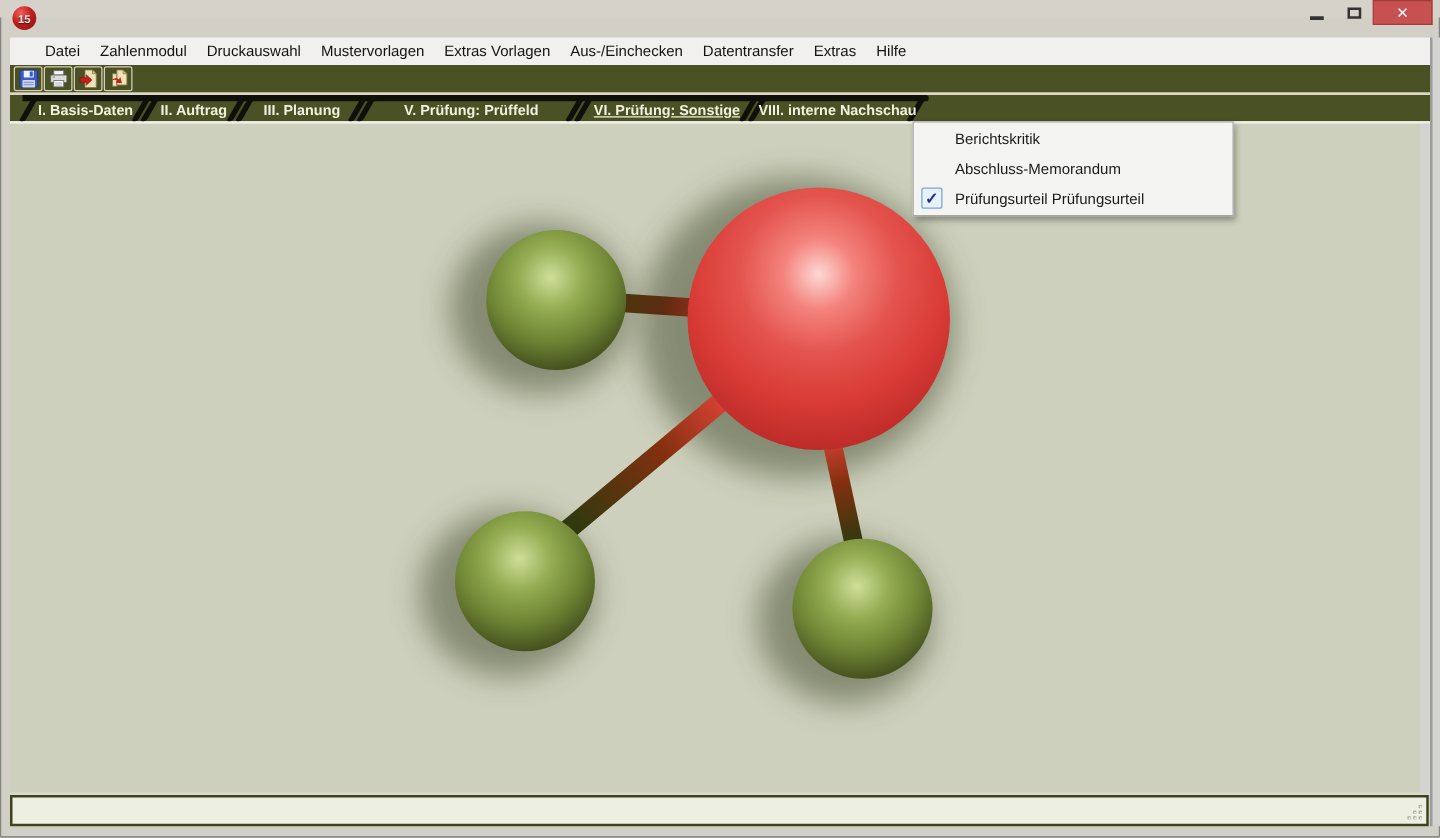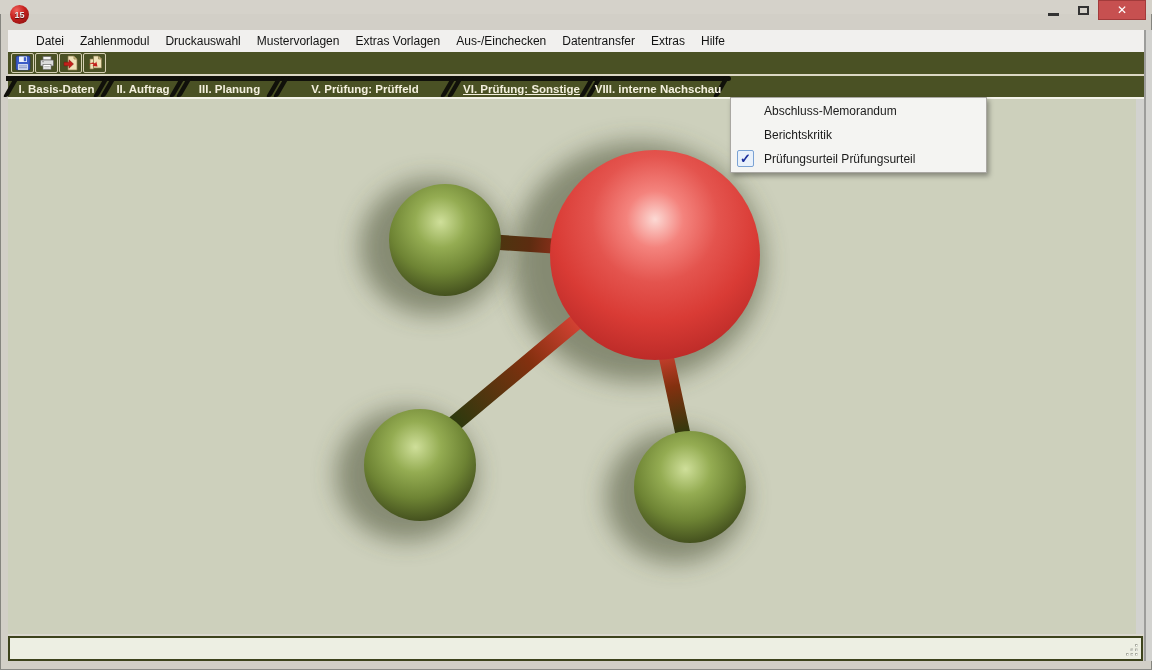--- a/index.html
+++ b/index.html
@@ -29,21 +29,21 @@
   .menu-item{padding:0 8px;font-size:12px;color:#121212;line-height:22px;cursor:default;}
   
   .toolbar{position:absolute;left:8px;top:52px;width:1136px;height:22px;background:#4a5124;
     display:flex;align-items:center;padding-left:3px;}
   .tool-btn{width:23px;height:20px;margin-right:1px;border:1px solid #d6d0b4;border-radius:2px;
     display:flex;align-items:center;justify-content:center;background:transparent;}
   .tool-btn svg{display:block;}
   .divider1{position:absolute;left:8px;top:74px;width:1136px;height:2px;background:#dcd8c4;}
   
   .tabrow{position:absolute;left:8px;top:76px;width:1136px;height:21px;background:#4a5124;}
-  .tabstrip{position:absolute;left:0;top:0;height:21px;display:inline-flex;}
+  .tabstrip{position:absolute;left:12px;top:0;height:21px;display:inline-flex;}
   .tab-band{position:absolute;left:-2px;top:0;height:5px;width:calc(100% + 8px);
     background:#10100a;border-radius:0 5px 5px 0;}
   .tab{position:relative;height:21px;display:flex;align-items:center;justify-content:center;
     color:#f4f0de;font-size:11.5px;font-weight:bold;white-space:nowrap;padding-top:4px;cursor:default;}
   .tab:nth-child(2){width:97px;}  
   .tab:nth-child(3){width:76px;}
   .tab:nth-child(4){width:97px;}
   .tab:nth-child(5){width:174px;}
   .tab:nth-child(6){width:139px;text-decoration:underline;}
   .tab:nth-child(7){width:134px;text-align:right;}
@@ -237,24 +237,24 @@
       <circle cx="412" cy="366" r="56" fill="url(#gGreen)"></circle>
       <circle cx="682" cy="388" r="56" fill="url(#gGreen)"></circle>
       <circle cx="647" cy="156" r="105" fill="url(#gRed)"></circle>
     </svg>
     <div class="right-band"></div>
   </div>
   <div class="content-gap"></div>
 
   <div class="dropdown" id="dropdown">
       <div class="dd-row">
+        <span>Berichtskritik</span>
+      </div>
+      <div class="dd-row">
         <span>Abschluss-Memorandum</span>
-      </div>
-      <div class="dd-row">
-        <span>Berichtskritik</span>
       </div>
       <div class="dd-row">
         <span class="dd-check">✓</span>
         <span>Prüfungsurteil Prüfungsurteil</span>
       </div>
     </div>
 
   <div class="statusbar">
     <span></span>
     <svg class="grip" width="14" height="14" viewBox="0 0 14 14">

